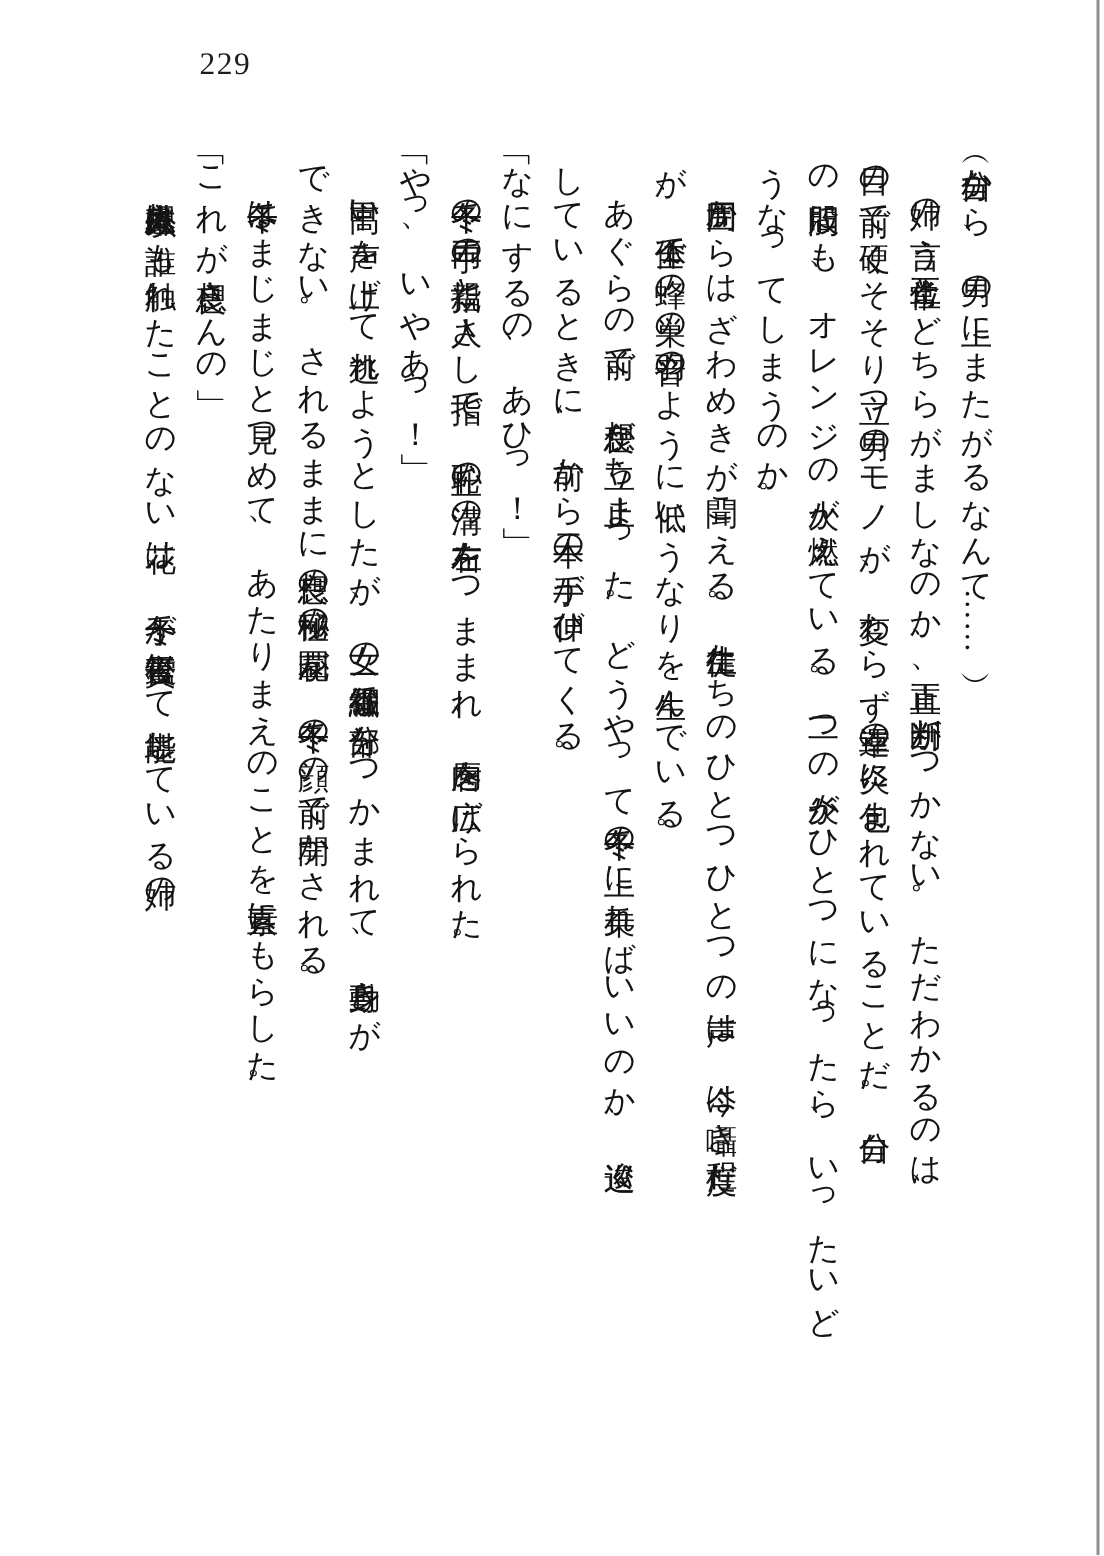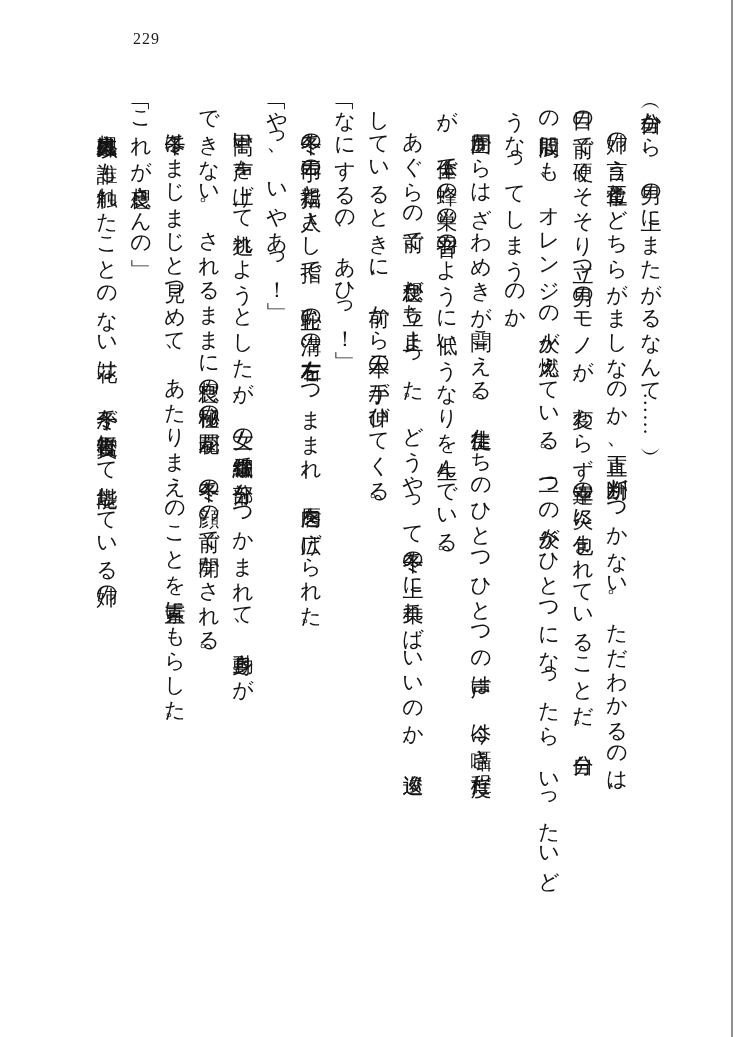--- a/index.html
+++ b/index.html
@@ -12,21 +12,21 @@
     width: 736px;
     height: 1037px;
     background: #ffffff;
     overflow: hidden;
   }
   .page-number {
     position: absolute;
     top: 30px;
     left: 133px;
     font-family: "Liberation Serif", "DejaVu Serif", serif;
-    font-size: 16px;
+    font-size: 21px;
     color: #1c1c1c;
     letter-spacing: 1px;
   }
   .text-block {
     position: absolute;
     top: 96px;
     left: 90px;
     width: 578px;
     height: 842px;
     writing-mode: vertical-rl;

